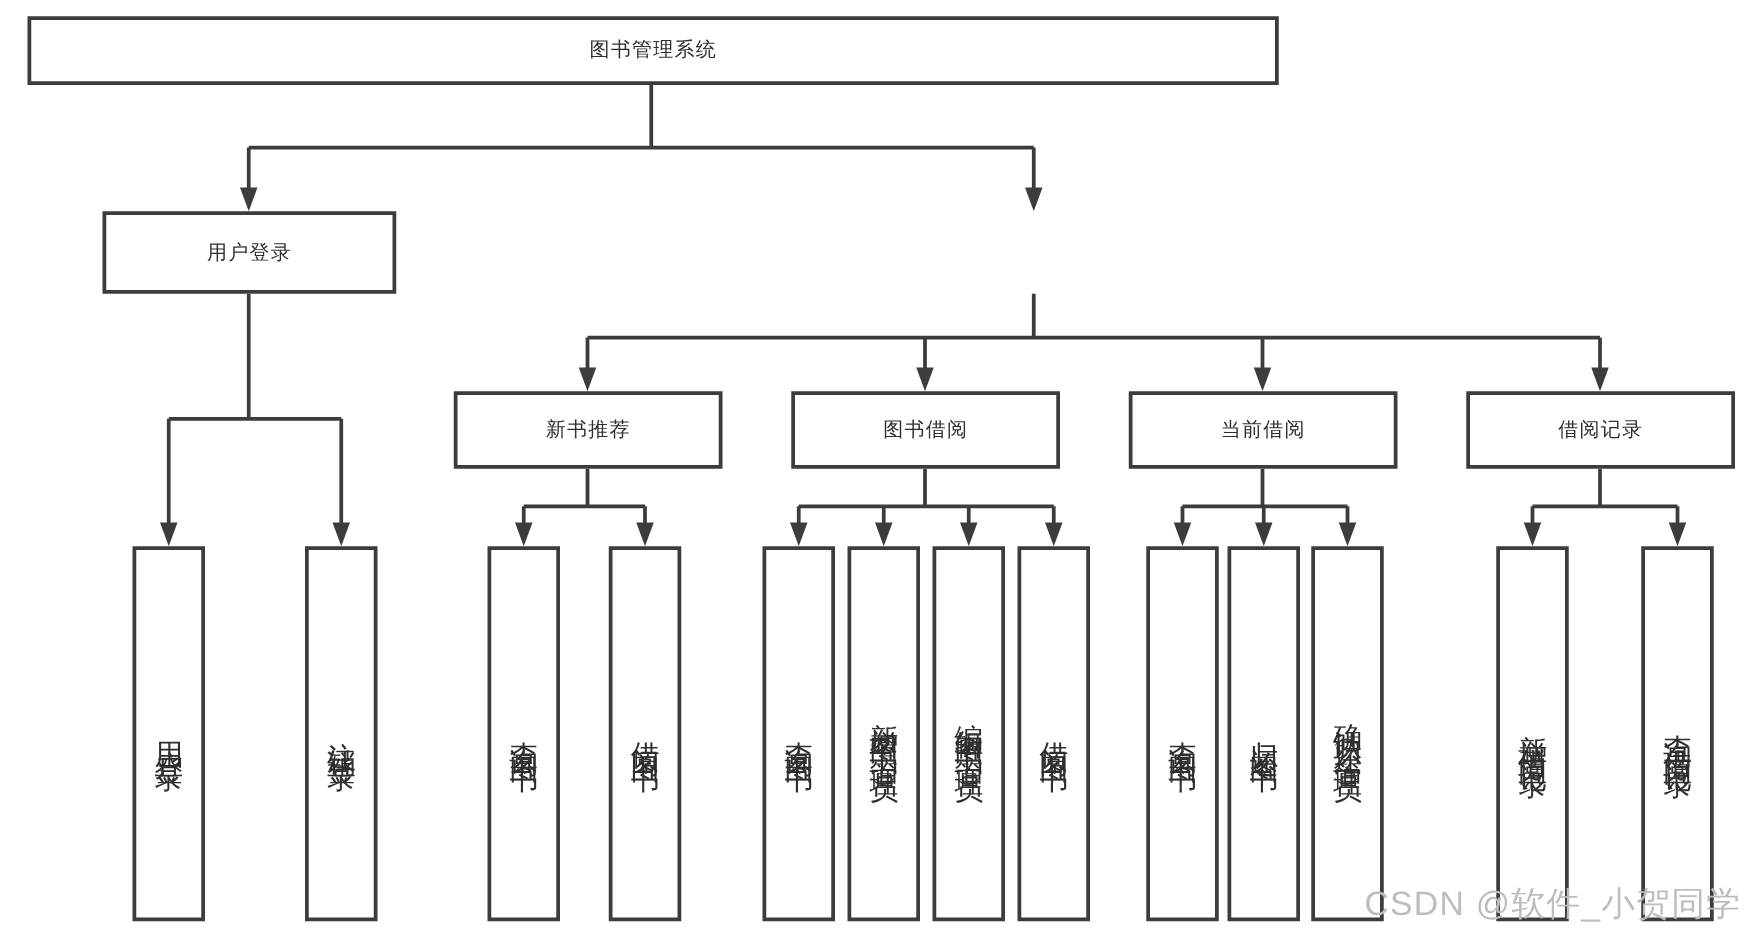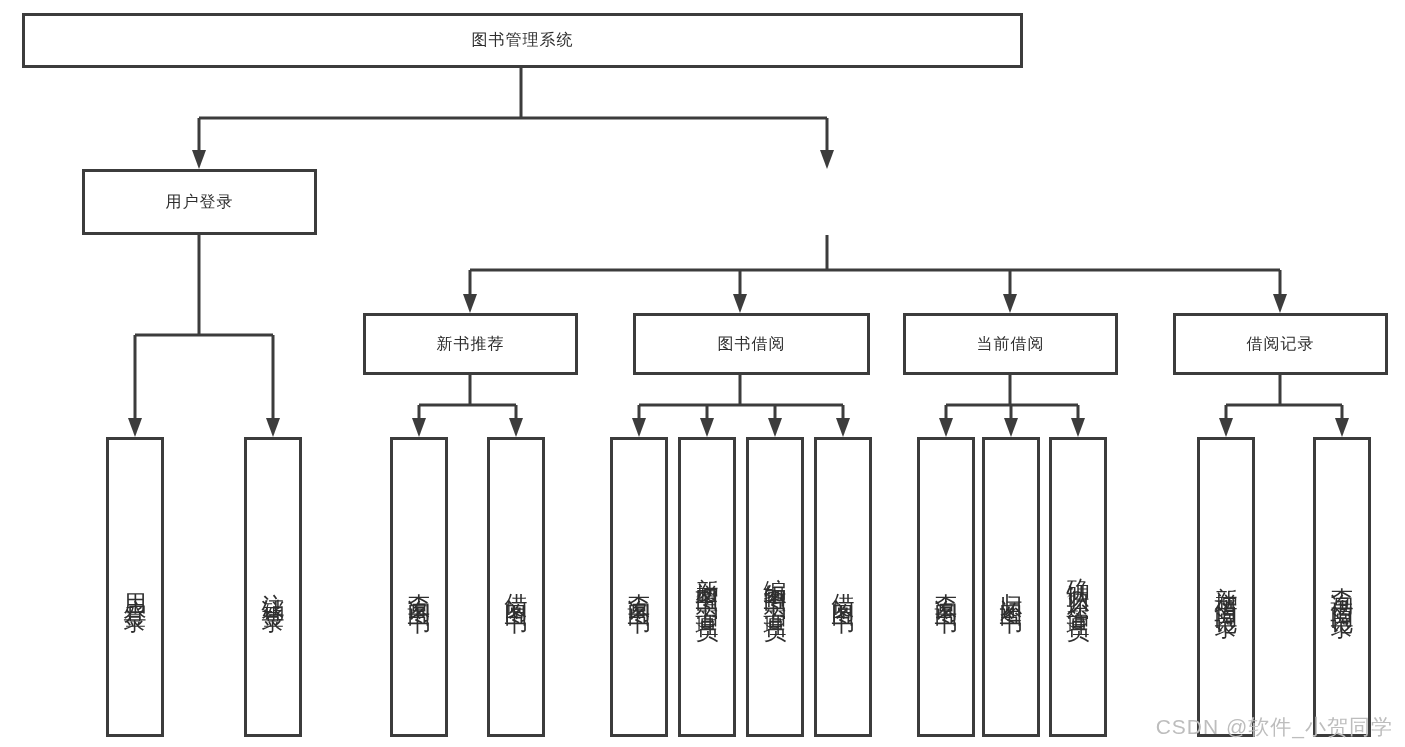--- a/index.html
+++ b/index.html
@@ -42,29 +42,29 @@
     text-orientation: mixed;
     letter-spacing: 6px;
     line-height: 1;
     white-space: nowrap;
   }
   .watermark {
     position: absolute;
     right: 12px;
     bottom: 6px;
     color: #bdbdbd;
-    font-size: 21px;
+    font-size: 27px;
     letter-spacing: 1px;
   }
   
   #n-root   { left: 22px;   top: 13px;  width: 1001px; height: 55px; }
   #n-login  { left: 82px;   top: 169px; width: 235px;  height: 66px; }
   #n-mgmt   { left: 710px;  top: 169px; width: 234px;  height: 66px; }
   #n-rec    { left: 363px;  top: 313px; width: 215px;  height: 62px; }
-  #n-borrow { left: 633px;  top: 313px; width: 237px;  height: 62px; align-items: center; }
+  #n-borrow { left: 633px;  top: 313px; width: 215px;  height: 62px; align-items: center; }
   #n-cur    { left: 903px;  top: 313px; width: 215px;  height: 62px; }
   #n-hist   { left: 1173px; top: 313px; width: 215px;  height: 62px; }
   .leaf { top: 437px; width: 58px; height: 300px; }
   #n-a1 { left: 106px; }  #n-a2 { left: 244px; }
   #n-b1 { left: 390px; }  #n-b2 { left: 487px; }
   #n-c1 { left: 610px; }  #n-c2 { left: 678px; }  #n-c3 { left: 746px; }  #n-c4 { left: 814px; }
   #n-d1 { left: 917px; }  #n-d2 { left: 982px; }  #n-d3 { left: 1049px; }
   #n-e1 { left: 1197px; } #n-e2 { left: 1313px; }
 </style>
 </head>

